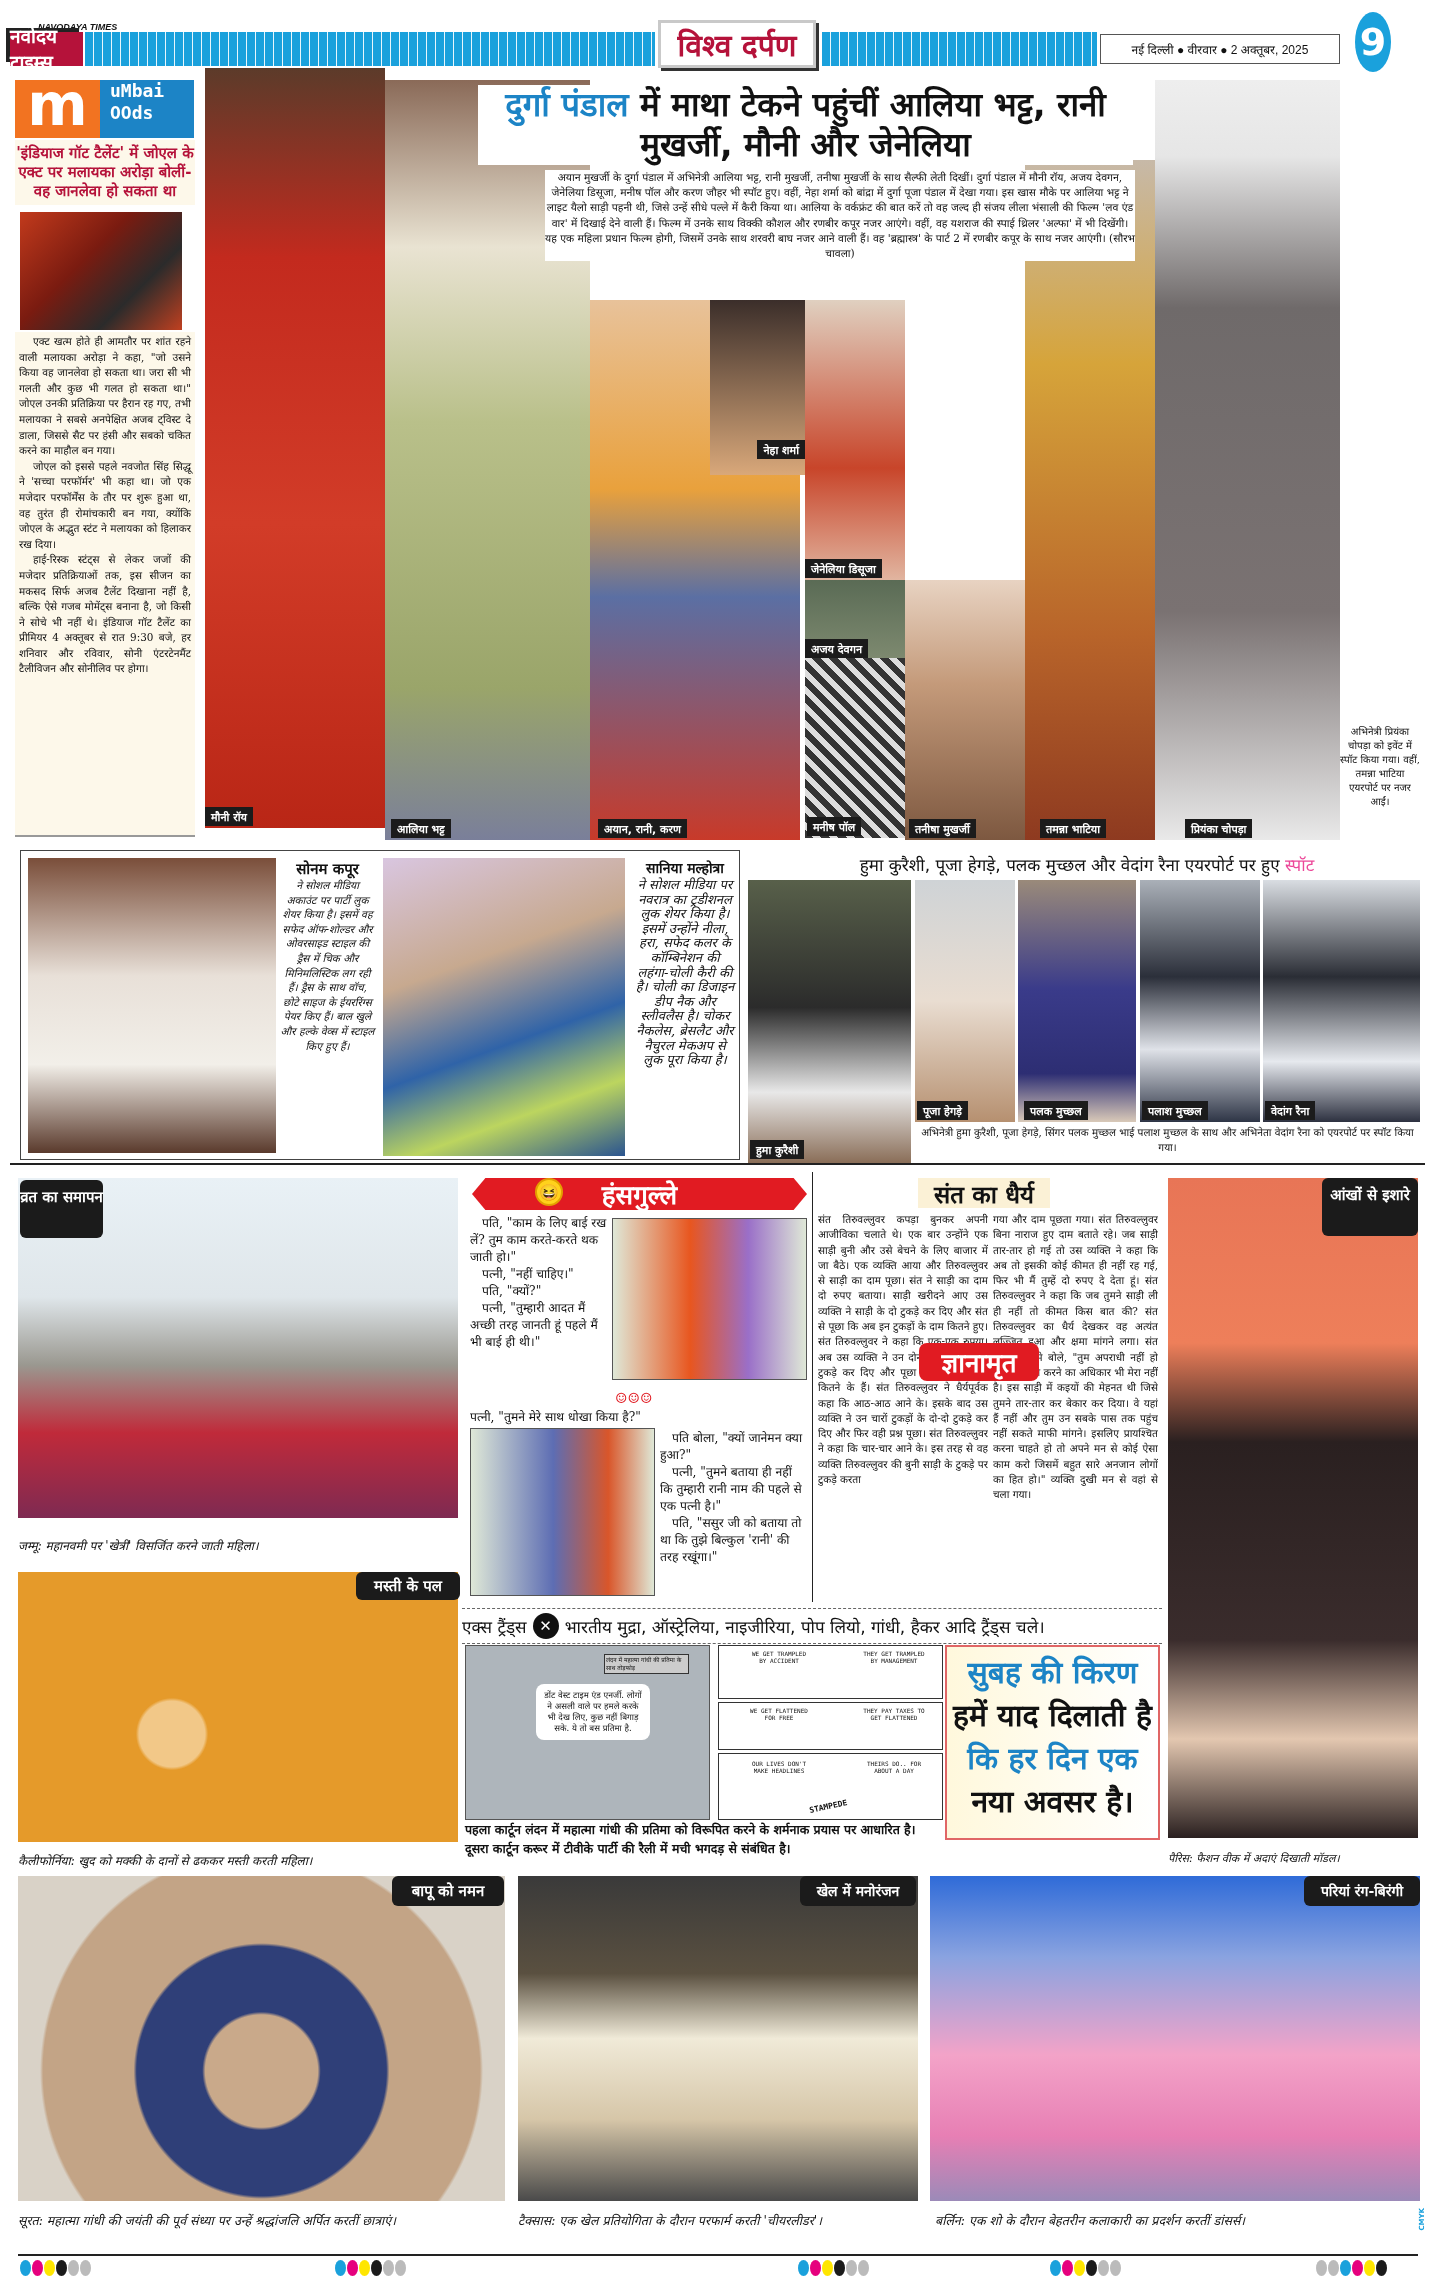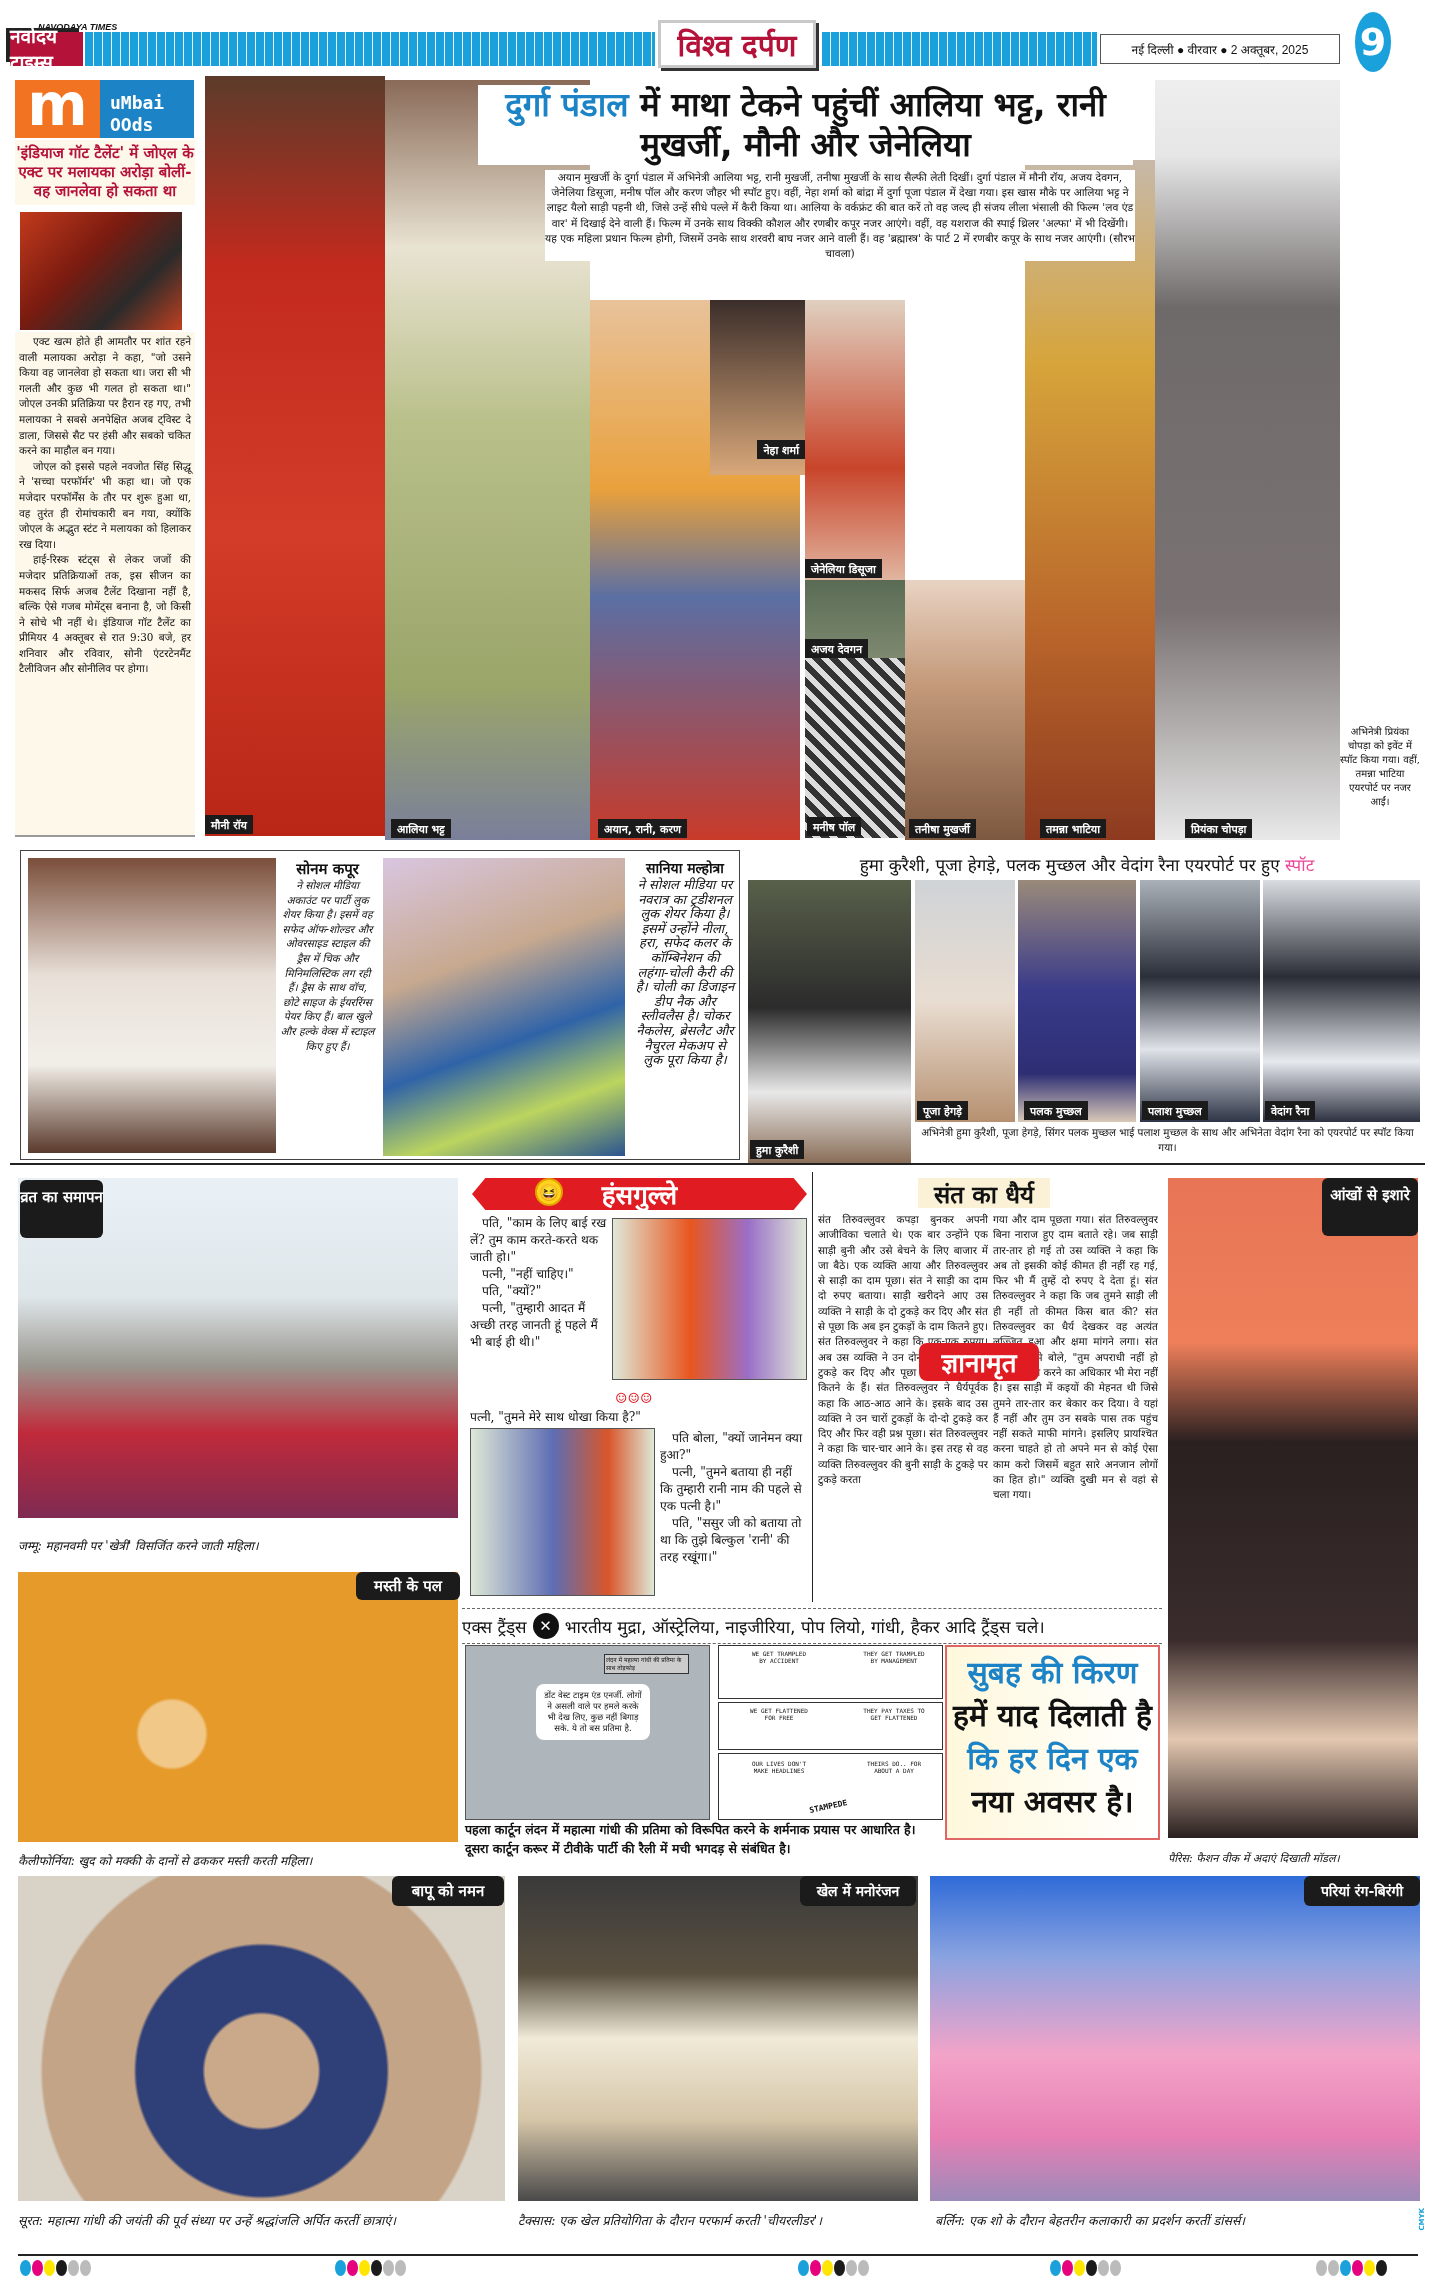--- a/index.html
+++ b/index.html
@@ -6,21 +6,21 @@
 body{width:1429px;height:2295px;background:#fff;font-family:"DejaVu Serif",serif;position:relative;overflow:hidden;color:#111}
 .abs{position:absolute}
 .brand-small{left:38px;top:22px;font-size:9px;font-style:italic;font-weight:bold;font-family:"Liberation Sans",sans-serif}
 .brand{left:10px;top:32px;width:73px;height:34px;background:#b5123a;color:#fff;font-weight:bold;font-size:19px;display:flex;align-items:center;justify-content:center;font-family:"DejaVu Sans",sans-serif;box-shadow:-4px -4px 0 #222}
 .stripes{top:32px;height:34px;background:repeating-linear-gradient(90deg,#1aa1dc 0 8px,#e8f6fc 8px 9px)}
 .section-box{left:658px;top:20px;width:158px;height:48px;background:#fff;border:3px solid #c9c9c9;box-shadow:3px 3px 0 #333;color:#b5123a;font-size:30px;font-weight:bold;display:flex;align-items:center;justify-content:center;font-family:"DejaVu Sans",sans-serif}
 .dateline{left:1100px;top:34px;width:240px;height:30px;border:1px solid #555;background:#fff;font-size:12px;display:flex;align-items:center;justify-content:center;font-family:"Liberation Sans",sans-serif}
 .pageno{left:1355px;top:12px;width:36px;height:60px;border-radius:50%;background:#1aa1dc;color:#fff;font-size:38px;font-weight:bold;display:flex;align-items:center;justify-content:center;font-family:"DejaVu Sans",sans-serif}
 
 .mo-m{left:15px;top:80px;width:85px;height:58px;background:#f27321;color:#fff;font-size:58px;font-weight:bold;line-height:50px;text-align:center;font-family:"DejaVu Sans",sans-serif}
-.mo-t{left:100px;top:80px;width:94px;height:58px;background:#1c84c6;color:#fff;font-size:18px;font-weight:bold;line-height:22px;padding:12px 10px;font-family:"DejaVu Sans Mono",monospace}
+.mo-t{left:100px;top:80px;width:94px;height:58px;background:#1c84c6;color:#fff;font-size:18px;font-weight:bold;line-height:22px;padding:0 10px;font-family:"DejaVu Sans Mono",monospace}
 .mo-head{left:15px;top:140px;width:180px;font-size:15px;font-weight:bold;color:#b5123a;text-align:center;line-height:19px;background:#fdf8ea;padding:4px 0;font-family:"DejaVu Sans",sans-serif}
 .mo-img{left:20px;top:212px;width:162px;height:118px;background:linear-gradient(135deg,#c23a1c,#7a1b10 40%,#2b2b2b 70%,#c04020)}
 .mo-body{left:15px;top:332px;width:180px;height:505px;background:#fdf8ea;font-size:10.4px;line-height:15.6px;text-align:justify;padding:2px 4px;border-bottom:2px solid #999}
 .mo-body p{text-indent:14px}
 
 .durga-h{left:478px;top:85px;width:655px;font-size:33px;font-weight:bold;line-height:40px;text-align:center;font-family:"DejaVu Sans",sans-serif}
 .durga-h .hl{color:#1c84c6}
 .durga-body{left:545px;top:170px;width:590px;font-size:10.6px;line-height:15.2px;text-align:center}
 .photo{background:#aaa;overflow:hidden}
 .cap{position:absolute;background:#1b1b1b;color:#fff;font-size:11px;padding:2px 6px;font-family:"DejaVu Sans",sans-serif;font-weight:bold}
@@ -74,21 +74,21 @@
   <div>OOds</div>
 </div>
 <div class="abs mo-head">'इंडियाज गॉट टैलेंट' में जोएल के एक्ट पर मलायका अरोड़ा बोलीं-वह जानलेवा हो सकता था</div>
 <div class="abs mo-img"></div>
 <div class="abs mo-body">
   <p>एक्ट खत्म होते ही आमतौर पर शांत रहने वाली मलायका अरोड़ा ने कहा, "जो उसने किया वह जानलेवा हो सकता था। जरा सी भी गलती और कुछ भी गलत हो सकता था।" जोएल उनकी प्रतिक्रिया पर हैरान रह गए, तभी मलायका ने सबसे अनपेक्षित अजब ट्विस्ट दे डाला, जिससे सैट पर हंसी और सबको चकित करने का माहौल बन गया।</p>
   <p>जोएल को इससे पहले नवजोत सिंह सिद्धू ने 'सच्चा परफॉर्मर' भी कहा था। जो एक मजेदार परफॉर्मेंस के तौर पर शुरू हुआ था, वह तुरंत ही रोमांचकारी बन गया, क्योंकि जोएल के अद्भुत स्टंट ने मलायका को हिलाकर रख दिया।</p>
   <p>हाई-रिस्क स्टंट्स से लेकर जजों की मजेदार प्रतिक्रियाओं तक, इस सीजन का मकसद सिर्फ अजब टैलेंट दिखाना नहीं है, बल्कि ऐसे गजब मोमेंट्स बनाना है, जो किसी ने सोचे भी नहीं थे। इंडियाज गॉट टैलेंट का प्रीमियर 4 अक्तूबर से रात 9:30 बजे, हर शनिवार और रविवार, सोनी एंटरटेनमैंट टैलीविजन और सोनीलिव पर होगा।</p>
 </div>
 
-<div class="abs photo" style="left:205px;top:76px;width:180px;height:760px;background:linear-gradient(180deg,#5c3b2a 0,#c32a1e 25%,#d23c28 60%,#b92616 100%)">
+<div class="abs photo" style="left:205px;top:68px;width:180px;height:760px;background:linear-gradient(180deg,#5c3b2a 0,#c32a1e 25%,#d23c28 60%,#b92616 100%)">
     <span class="cap" style="left:0;bottom:2px">मौनी रॉय</span>
   </div>
 <div class="abs photo" style="left:385px;top:80px;width:205px;height:760px;background:linear-gradient(180deg,#8a6a58 0,#e9e3d2 22%,#b9c08a 45%,#9aa56a 80%,#7a7f9a 100%)">
     <span class="cap" style="left:6px;bottom:2px">आलिया भट्ट</span>
   </div>
 <div class="abs photo" style="left:590px;top:300px;width:210px;height:540px;background:linear-gradient(180deg,#e8c29a 0,#e9a13c 35%,#5b6fa3 55%,#c83a2a 100%)">
     <span class="cap" style="left:8px;bottom:2px">अयान, रानी, करण</span>
   </div>
 <div class="abs photo" style="left:710px;top:300px;width:95px;height:175px;background:linear-gradient(180deg,#3b2e2a,#d9a87a)">
     <span class="cap" style="right:0;bottom:16px">नेहा शर्मा</span>

